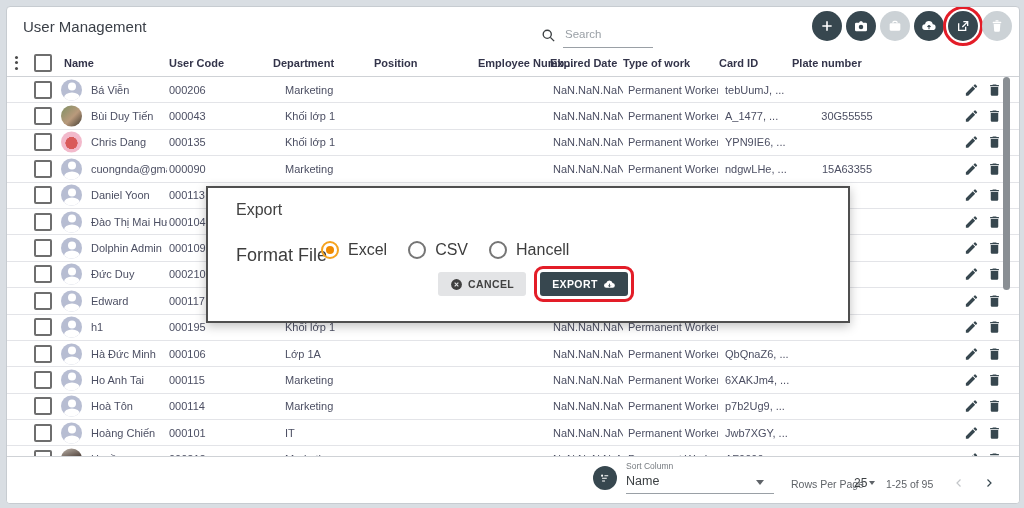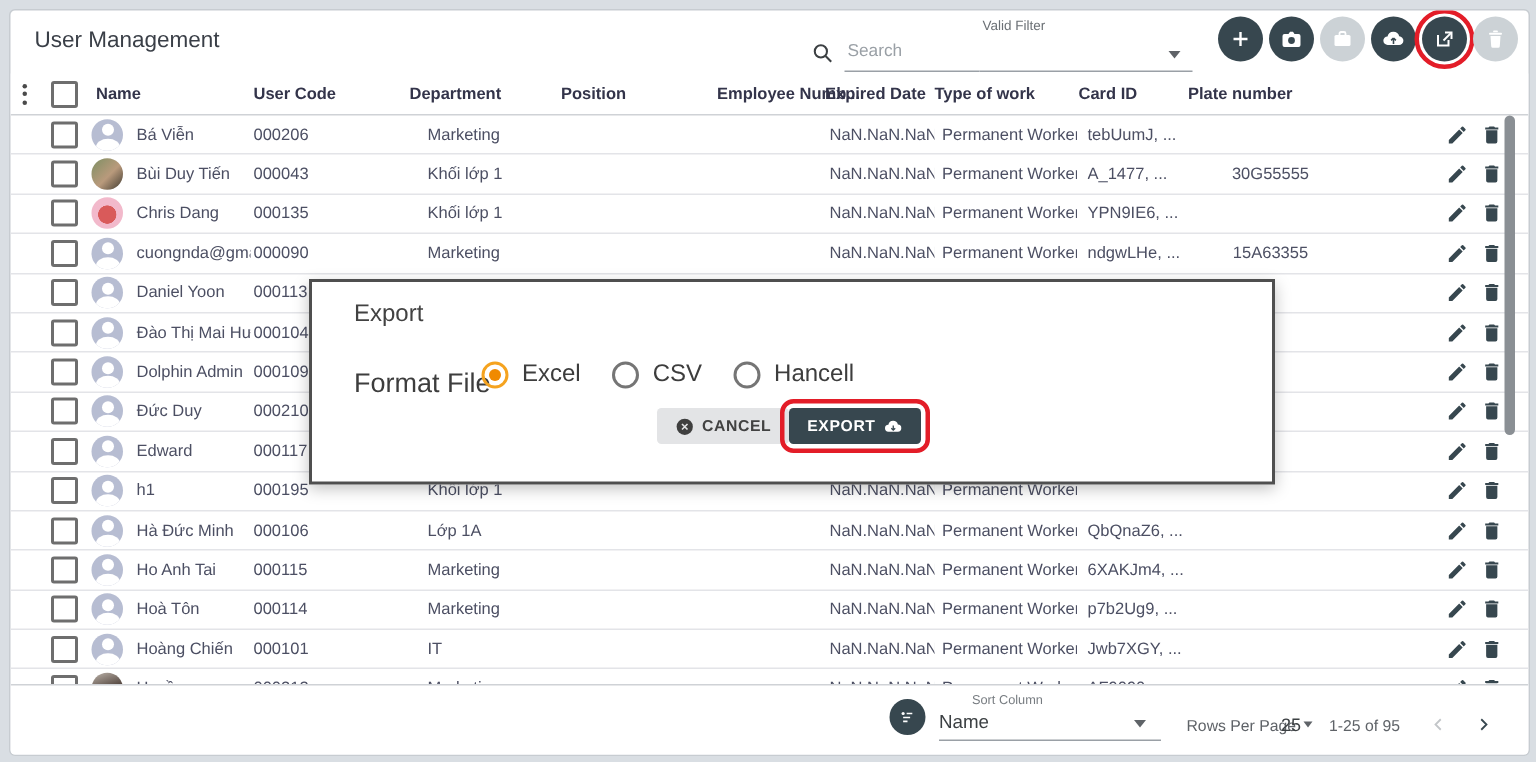--- a/index.html
+++ b/index.html
@@ -59,32 +59,32 @@
 
   
   .modal{position:absolute;left:199px;top:179px;width:616px;height:133px;background:#fff;border:2px solid #4f4f4f;box-shadow:0 3px 10px rgba(0,0,0,.25);z-index:10;padding-left:24px;}
   .modal-title{position:absolute;left:28px;top:13px;font-size:16px;color:#424242;}
   .format-label{position:absolute;left:28px;top:57px;font-size:18px;color:#3d3d3d;}
   .radio-row{position:absolute;left:113px;top:53px;display:flex;align-items:center;gap:9px;}
   .radio{width:14px;height:14px;border-radius:50%;border:2px solid #757575;position:relative;cursor:pointer;flex:none;}
   .radio.sel{border-color:#F5A31F;}
   .radio.sel::after{content:'';position:absolute;left:3px;top:3px;width:8px;height:8px;border-radius:50%;background:#F08A00;}
   .radio-label{font-size:16px;color:#3d3d3d;margin-right:12px;}
-  .modal-btns{position:absolute;left:230px;top:84px;display:flex;align-items:center;}
+  .modal-btns{position:absolute;left:230px;top:84px;display:flex;gap:14px;align-items:center;}
   .btn{height:24px;border-radius:3px;display:flex;align-items:center;justify-content:center;gap:5px;font-size:10.5px;font-weight:700;letter-spacing:.4px;padding:0 12px;cursor:pointer;}
   .btn-cancel{background:#e3e4e6;color:#424242;}
   .btn-export{background:#37474F;color:#fff;}
   .btn-export.hl{outline:3px solid #e31d28;outline-offset:3px;}
   .btn svg{width:13px;height:13px;display:block;}
 
   
   .footer{position:absolute;left:0;top:449px;width:1012px;height:47px;background:#fff;border-top:1px solid #cfd2d6;}
   .sort-btn{position:absolute;left:586px;top:9px;width:24px;height:24px;border-radius:50%;background:#37474F;display:flex;align-items:center;justify-content:center;cursor:pointer;}
   .sort-btn svg{width:14px;height:14px;}
-  .sort-label{position:absolute;left:619px;top:4px;font-size:8.5px;color:#777c81;margin-left:22px;}
+  .sort-label{position:absolute;left:619px;top:4px;font-size:8.5px;color:#777c81;}
   .sort-select{position:absolute;left:619px;top:14px;width:148px;height:22px;border-bottom:1px solid #9aa0a6;cursor:pointer;}
   .sort-value{position:absolute;left:0;top:3px;font-size:12.5px;color:#3c4043;}
   .sort-select .caret{position:absolute;right:10px;top:9px;}
   .rpp-label{position:absolute;left:784px;top:21px;font-size:10.5px;color:#5f6368;}
   .rpp-value{position:absolute;left:847px;top:19px;font-size:12px;color:#3c4043;cursor:pointer;}
   .rpp-value .caret{border-top-width:4px;border-left-width:3.5px;border-right-width:3.5px;margin-left:2px;vertical-align:2px;}
   .range{position:absolute;left:879px;top:21px;font-size:10.5px;color:#5f6368;}
   .pg{position:absolute;top:16px;width:20px;height:20px;display:flex;align-items:center;justify-content:center;cursor:pointer;}
   .pg svg{width:12px;height:12px;}
   .pg-prev{left:942px;cursor:default;}
@@ -98,26 +98,20 @@
   <div class="page-title">User Management</div>
 
   <div class="search-wrap">
     <svg class="search-ico" viewBox="0 0 24 24">
         <circle cx="10" cy="10" r="6.5" fill="none" stroke="#3c4043" stroke-width="2.2"></circle>
         <line x1="15" y1="15" x2="21" y2="21" stroke="#3c4043" stroke-width="2.2"></line>
       </svg>
     <input class="search-input" placeholder="Search" style="">
   </div>
 
-  <div class="filter-wrap">
-    <div class="filter-label">Valid Filter</div>
-    <div class="filter-select">
-        <span class="caret"></span>
-      </div>
-  </div>
 
   <div class="toolbar">
     <div class="tbtn">
       <svg viewBox="0 0 24 24">
           <path d="M12 5v14M5 12h14" stroke="#fff" stroke-width="2.4" fill="none"></path>
         </svg>
     </div>
     <div class="tbtn">
       <svg viewBox="0 0 24 24">
           <path d="M9 7l1.5-2.2h3L15 7h4a2 2 0 0 1 2 2v9a2 2 0 0 1-2 2H5a2 2 0 0 1-2-2V9a2 2 0 0 1 2-2h4z" fill="#fff"></path>

